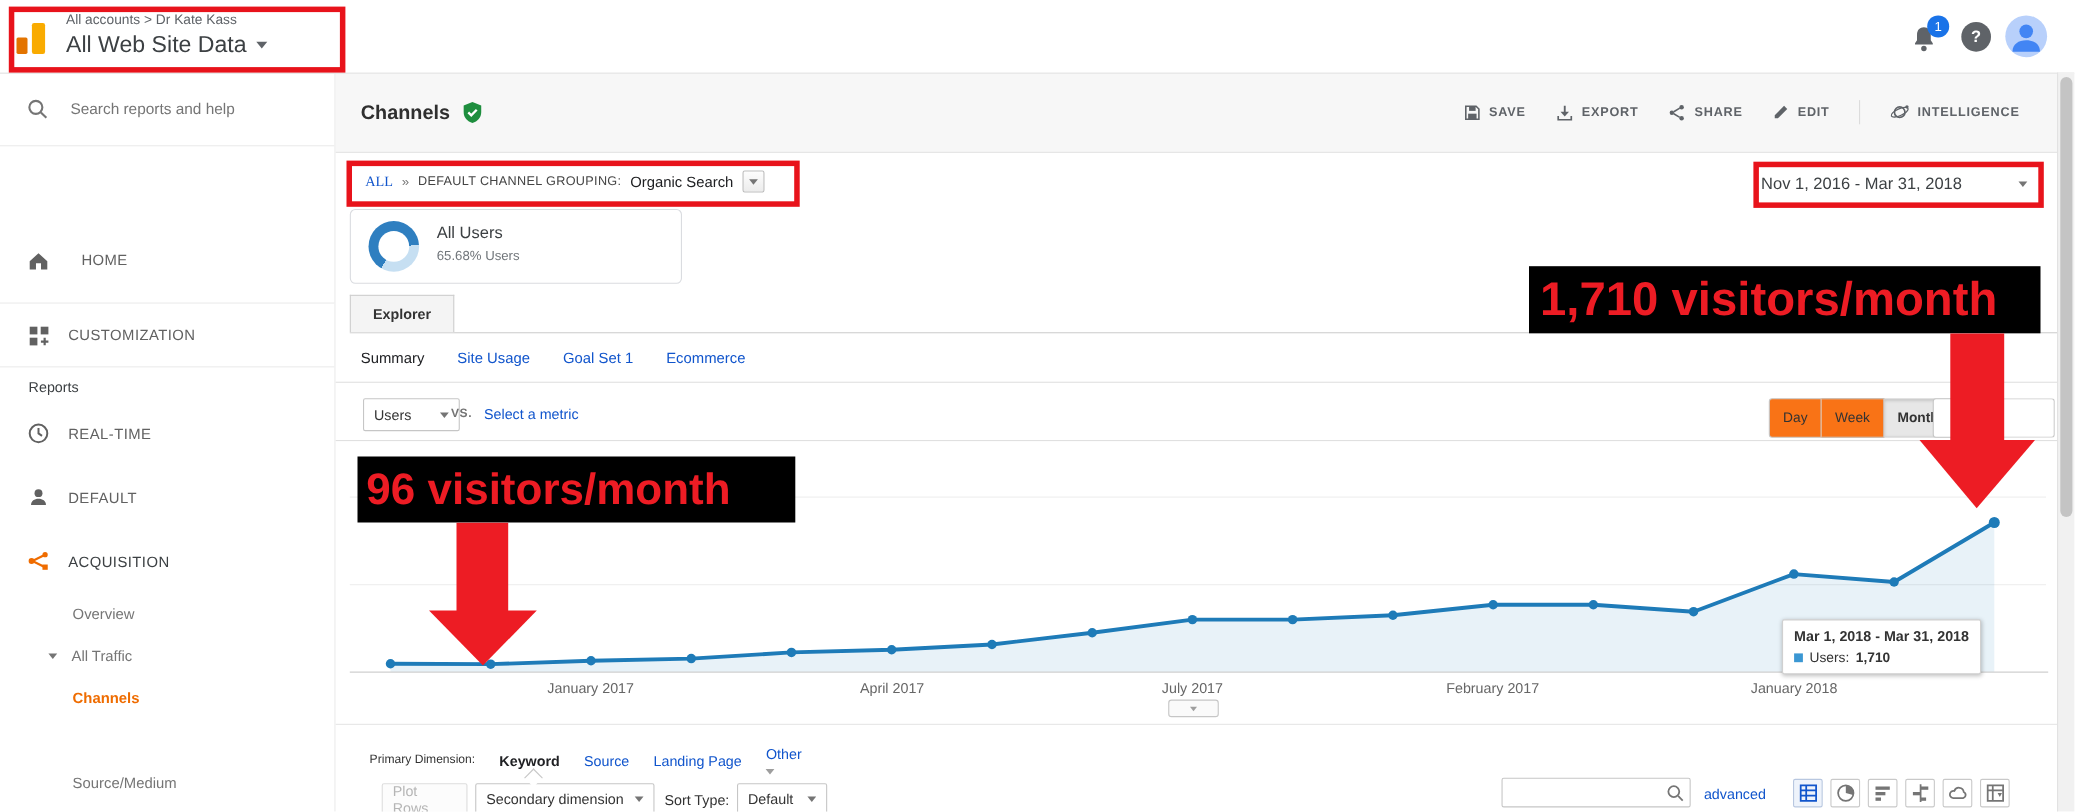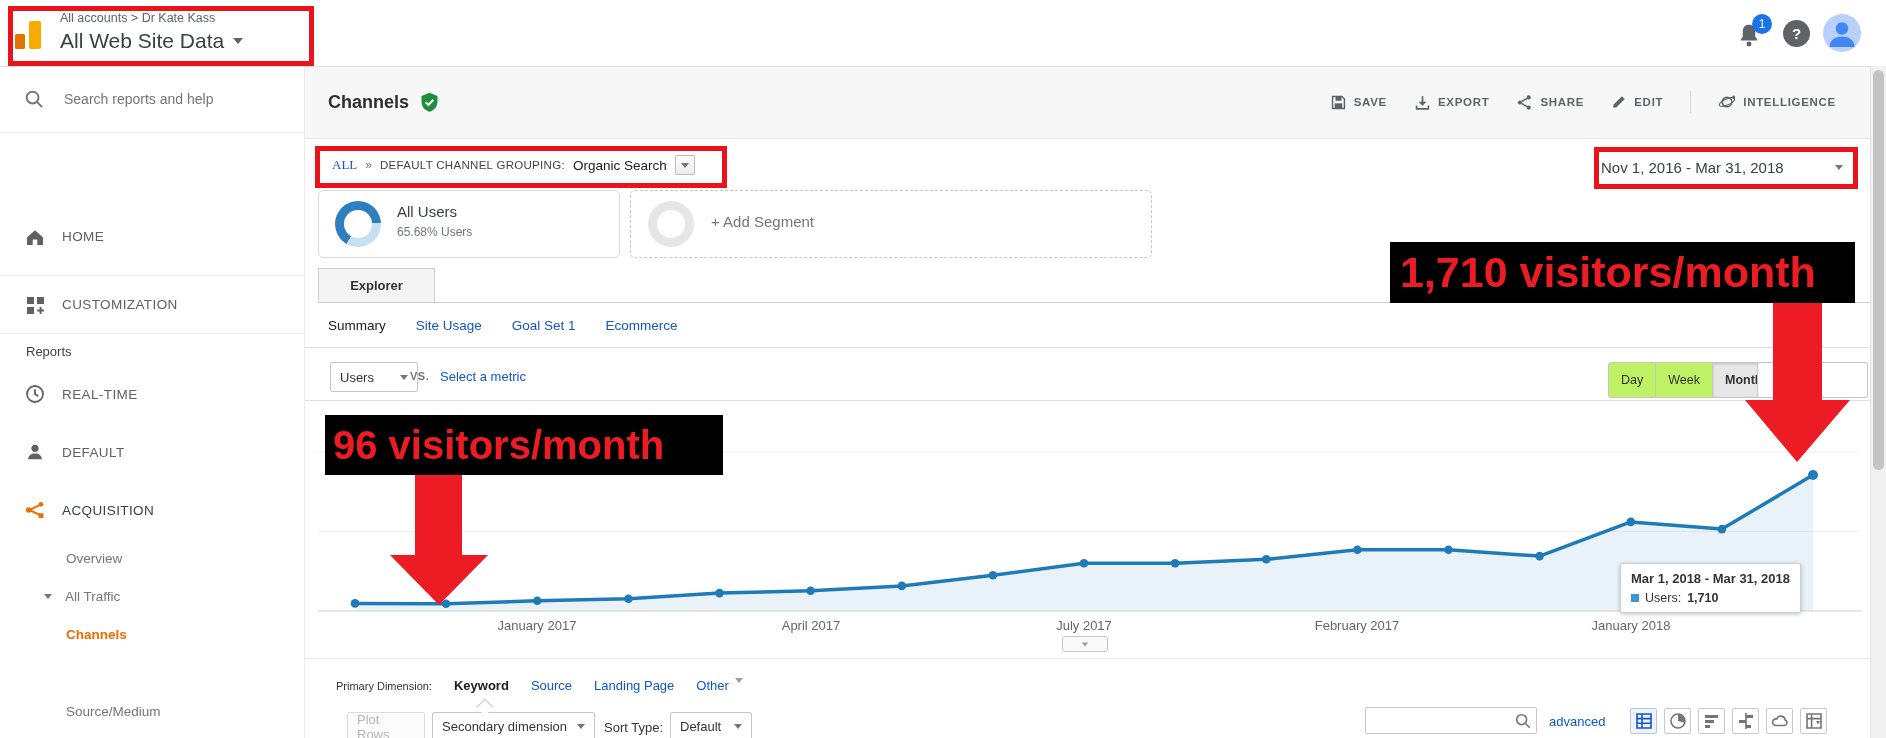--- a/index.html
+++ b/index.html
@@ -18,21 +18,21 @@
   
   #sidebar{position:absolute;left:0;top:66px;width:304px;height:672px;background:#fff;border-right:1px solid #ececec;z-index:4;}
   .side-row{position:absolute;left:0;width:304px;display:flex;align-items:center;}
   .side-label{font-size:13.5px;color:#616161;letter-spacing:.4px;}
   .side-child{font-size:13.5px;color:#757575;}
   
   #report-strip{position:absolute;left:304px;top:66px;width:1566px;height:72px;background:#f7f7f7;border-bottom:1px solid #e4e4e4;}
   .action-item{display:flex;align-items:center;gap:7px;font-size:11.5px;font-weight:bold;color:#5f6368;letter-spacing:.7px;cursor:pointer;}
   
   .btn{background:#fff;border:1px solid #c6c6c6;border-radius:2px;font-size:13px;color:#333;display:flex;align-items:center;justify-content:space-between;padding:0 9px;box-sizing:border-box;}
-  .gbtn{height:36px;line-height:34px;padding:0 12px;border:1px solid #c6c6c6;border-left:none;background:#bef264;font-size:12.5px;color:#333;box-sizing:border-box;}
+  .gbtn{height:36px;line-height:34px;padding:0 12px;border:1px solid #c6c6c6;border-left:none;background:#f97316;font-size:12.5px;color:#333;box-sizing:border-box;}
   .gbtn.first{border-left:1px solid #c6c6c6;border-radius:3px 0 0 3px;}
   .gbtn.last{border-radius:0 3px 3px 0;}
   .gbtn.active{background:#e7e7e7;box-shadow:inset 0 1px 3px rgba(0,0,0,.18);font-weight:bold;}
   .link{color:#1155cc;cursor:pointer;}
   .divider-h{position:absolute;height:1px;background:#e0e0e0;}
   .donut{border-radius:50%;position:relative;}
   .donut::after{content:"";position:absolute;left:9px;top:9px;right:9px;bottom:9px;background:#fff;border-radius:50%;}
   .viewbtn{width:27px;height:26px;border:1px solid #c9c9c9;background:#fff;border-radius:2px;display:flex;align-items:center;justify-content:center;box-sizing:border-box;cursor:pointer;}
   .xlabel{position:absolute;width:120px;text-align:center;font-size:13px;color:#666;}
   .tooltip{position:absolute;background:#fff;border:1px solid #d0d0d0;border-radius:2px;box-shadow:0 1px 4px rgba(0,0,0,.25);z-index:40;padding:7px 10px;}
@@ -72,21 +72,21 @@
       <svg style="margin-left:24px;" width="21" height="21" viewBox="0 0 22 22">
         <circle cx="9" cy="9" r="6.2" fill="none" stroke="#757575" stroke-width="2"></circle>
         <line x1="13.8" y1="13.8" x2="19" y2="19" stroke="#757575" stroke-width="2"></line>
       </svg>
       <input style="margin-left: 17px; border: none; outline: none; font-size: 14px; color: rgb(128, 134, 139); width: 220px; font-family: inherit; background: transparent;" placeholder="Search reports and help">
     </div>
     <div id="sidebar-primary"></div>
     <div class="abs" style="left:26px;top:278px;font-size:13px;color:#3c4043;">Reports</div>
     <div id="sidebar-reports"></div>
     <div id="sidebar-children"></div>
-  <div class="side-row" style="top: 132px; height: 78px; border-bottom: 1px solid rgb(236, 236, 236); padding-left: 24px; box-sizing: border-box;">
+  <div class="side-row" style="top: 132px; height: 78px; border-bottom: 1px solid rgb(236, 236, 236); padding-left: 24px; box-sizing: border-box; gap: 12px;">
         <span style="display: inline-flex; width: 22px;">
           <svg width="22" height="22" viewBox="0 0 22 22">
             <path d="M3 11.5 L11 4.2 L19 11.5 V19 H13.3 V13.4 H8.7 V19 H3 Z" fill="#616161"></path>
           </svg>
         </span>
         <span class="side-label" style="margin-left: 16px;">HOME</span>
       </div>
       <div class="side-row" style="top: 210px; height: 58px; border-bottom: 1px solid rgb(236, 236, 236); padding-left: 24px; box-sizing: border-box;">
         <span style="display: inline-flex; width: 22px;">
           <svg width="22" height="22" viewBox="0 0 22 22">
@@ -228,27 +228,23 @@
     <span style="font-size:15px;color:#3c4043;">Nov 1, 2016 - Mar 31, 2018</span>
     <span class="caret-down"></span>
   </div>
   <div class="red-frame" style="left:1594px;top:147px;width:254px;height:32px;"></div>
 
   <div class="abs" style="left:318px;top:190px;width:300px;height:66px;border:1px solid #dadce0;border-radius:5px;background:#fff;">
     <div class="donut" style="position:absolute;left:16px;top:10px;width:46px;height:46px;background:conic-gradient(from 210deg,#2f7fc0 0 237deg,#c6dff2 237deg 360deg);"></div>
     <div class="abs nowrap" style="left:78px;top:12px;font-size:15px;color:#3c4043;">All Users</div>
     <div class="abs nowrap" style="left:78px;top:34px;font-size:12px;color:#70757a;">65.68% Users</div>
   </div>
-  <div class="abs" style="left:630px;top:190px;width:520px;height:66px;border:1px dashed #c6c6c6;border-radius:5px;background:#fff;">
-    <div class="donut" style="position:absolute;left:17px;top:10px;width:46px;height:46px;background:conic-gradient(#e6e6e6 0 360deg);"></div>
-    <div class="abs nowrap" style="left:80px;top:22px;font-size:15px;color:#757575;">+ Add Segment</div>
-  </div>
 
   <div class="divider-h" style="left:318px;top:302px;width:1552px;background:#cfcfcf;"></div>
-  <div class="abs" style="left:318px;top:268px;width:117px;height:34px;background:#f4f4f4;border:1px solid #cfcfcf;border-bottom:none;display:flex;align-items:center;justify-content:center;font-size:13px;font-weight:bold;color:#333;box-sizing:border-box;">Explorer</div>
+  <div class="abs" style="left:318px;top:268px;width:95px;height:34px;background:#f4f4f4;border:1px solid #cfcfcf;border-bottom:none;display:flex;align-items:center;justify-content:center;font-size:13px;font-weight:bold;color:#333;box-sizing:border-box;">Explorer</div>
   <div id="subtabs" class="abs" style="left:328px;top:303px;height:44px;display:flex;align-items:center;gap:30px;">
       <span style="font-size: 13.5px; cursor: pointer; color: rgb(32, 33, 36);">Summary</span>
       <span style="font-size: 13.5px; cursor: pointer; color: rgb(17, 85, 204);">Site Usage</span>
       <span style="font-size: 13.5px; cursor: pointer; color: rgb(17, 85, 204);">Goal Set 1</span>
       <span style="font-size: 13.5px; cursor: pointer; color: rgb(17, 85, 204);">Ecommerce</span>
     </div>
   <div class="divider-h" style="left:304px;top:347px;width:1566px;"></div>
 
   <div class="btn abs" style="left:330px;top:362px;width:88px;height:30px;">
     <span>Users</span>
@@ -326,21 +322,21 @@
     <span id="dimension-links" style="display:flex;align-items:center;gap:22px;">
         <span style="display: inline-flex; align-items: center; gap: 5px; cursor: pointer;">
           <span style="font-size: 13px; color: rgb(32, 33, 36); font-weight: bold;">Keyword</span>
         </span>
         <span style="display: inline-flex; align-items: center; gap: 5px; cursor: pointer;">
           <span style="font-size: 13px; color: rgb(17, 85, 204);">Source</span>
         </span>
         <span style="display: inline-flex; align-items: center; gap: 5px; cursor: pointer;">
           <span style="font-size: 13px; color: rgb(17, 85, 204);">Landing Page</span>
         </span>
-        <span style="display: inline-flex; align-items: flex-start; gap: 6px; cursor: pointer;">
+        <span style="display: inline-flex; align-items: flex-start; gap: 6px; cursor: pointer; flex-direction: column;">
           <span style="font-size: 13px; color: rgb(17, 85, 204);">Other</span>
           <span class="caret-down" style="border-top-color: rgb(158, 158, 158);"></span>
         </span>
       </span>
   </div>
   <div class="abs" style="left:479px;top:701px;width:11px;height:11px;background:#fff;border-left:1px solid #c6c6c6;border-top:1px solid #c6c6c6;transform:rotate(45deg);z-index:3;"></div>
 
   <div class="btn abs" style="left:347px;top:712px;width:78px;height:29px;justify-content:center;color:#b5b5b5;border-color:#ddd;background:#fcfcfc;">Plot Rows</div>
   <div class="btn abs" style="left:432px;top:712px;width:163px;height:29px;">
     <span>Secondary dimension</span>

